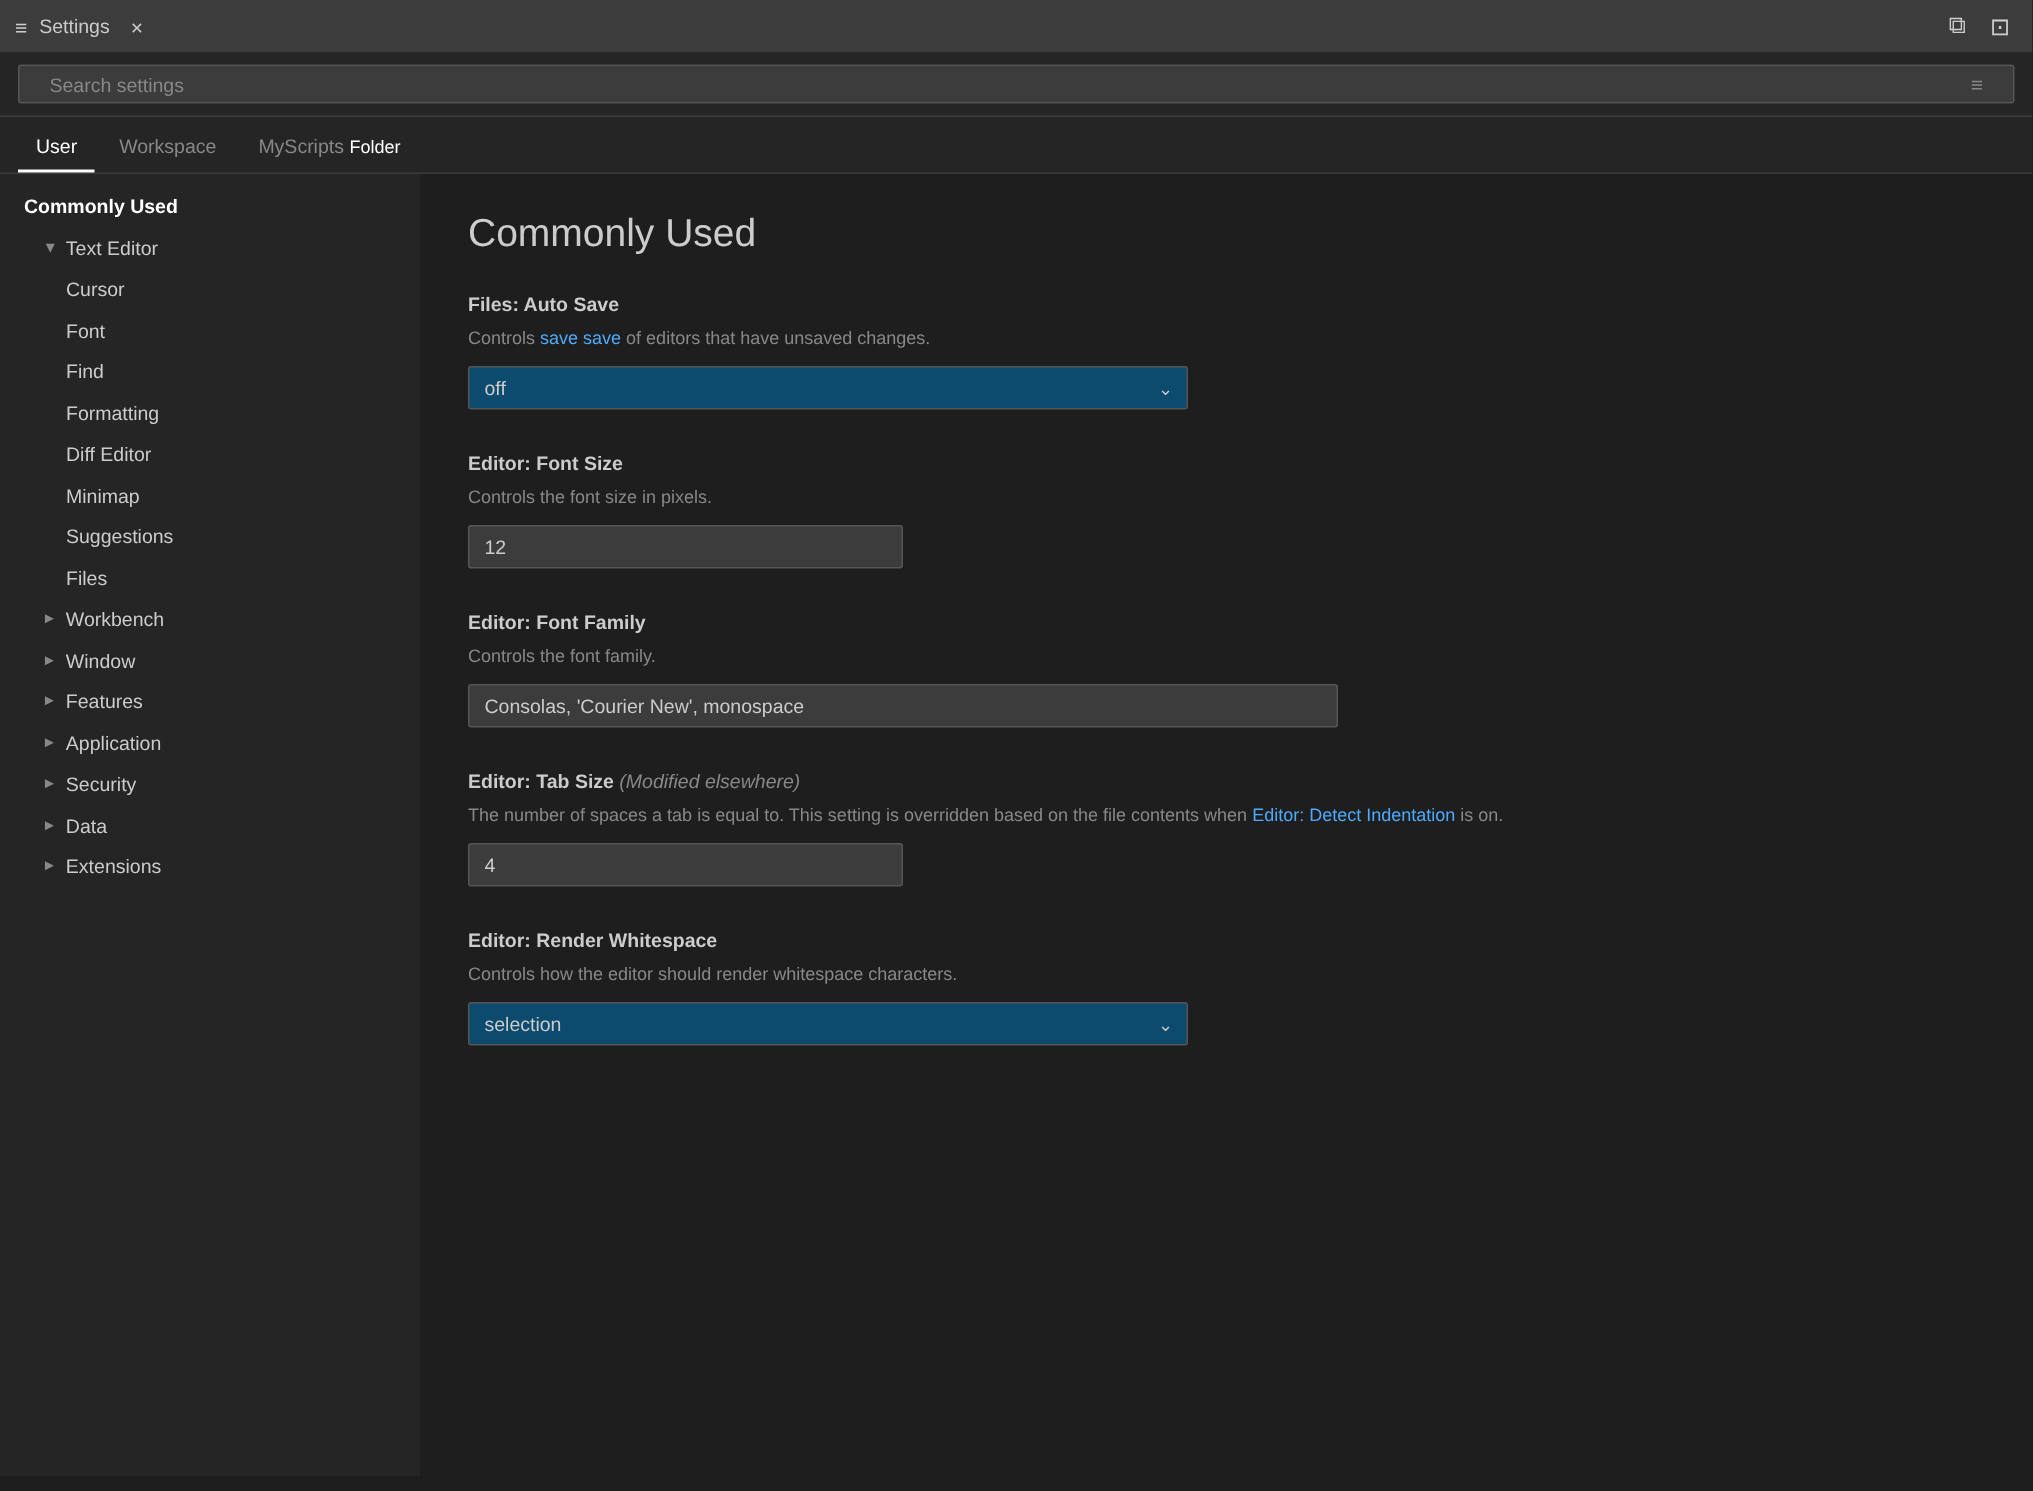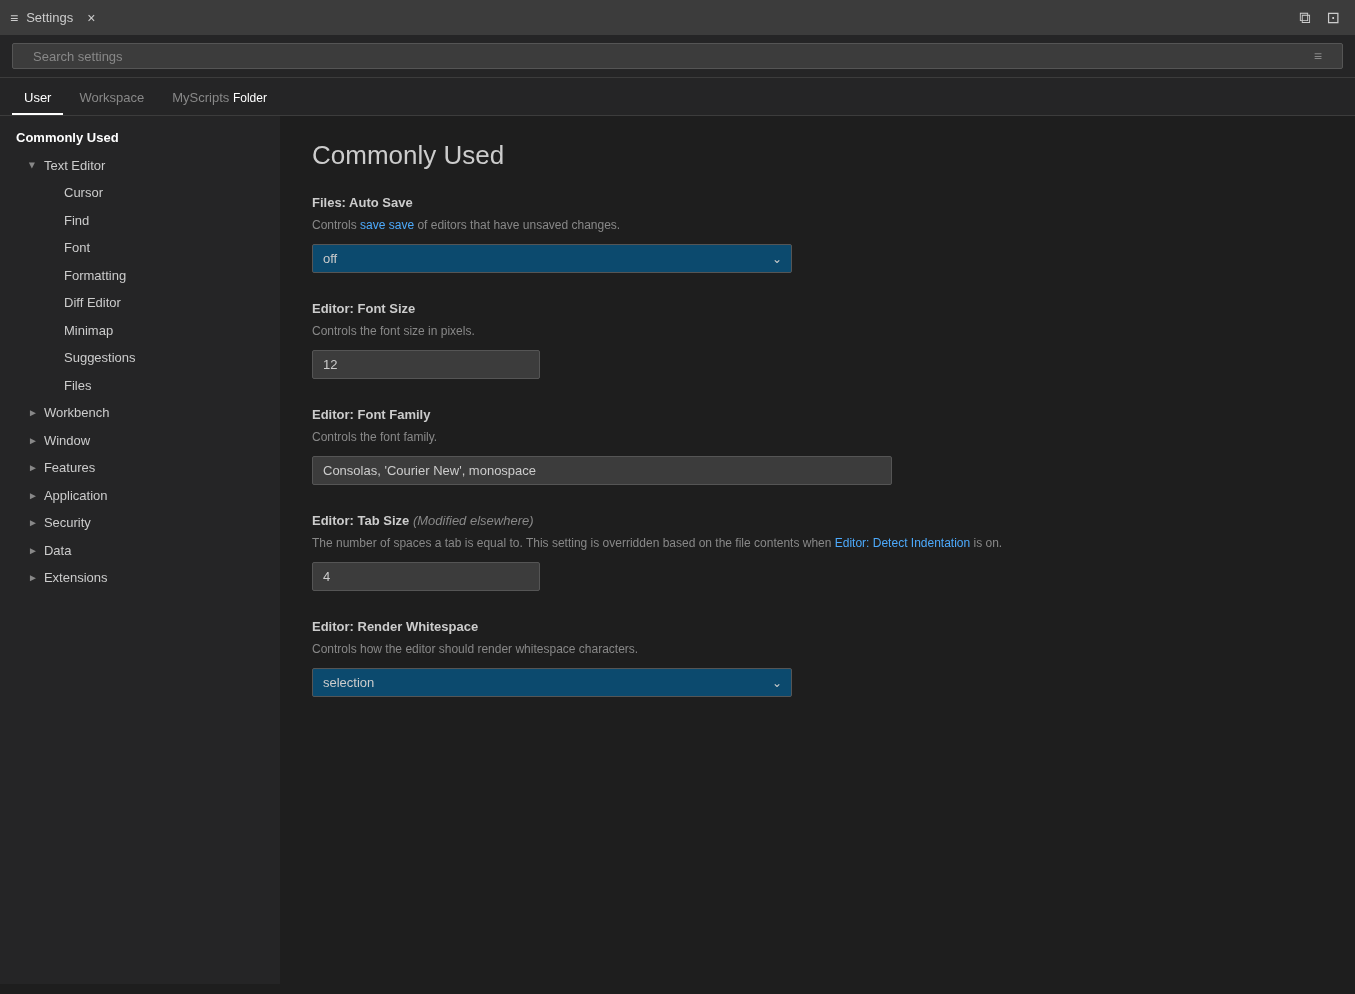--- a/index.html
+++ b/index.html
@@ -130,21 +130,21 @@
       cursor: pointer;
       display: flex;
       align-items: center;
       gap: 6px;
       color: #cccccc;
       font-size: 13px;
       line-height: 1.5;
     }
     .sidebar-item.bold { font-weight: bold; color: #ffffff; }
     .sidebar-item.sub { padding-left: 28px; }
-    .sidebar-item.sub2 { padding-left: 64px; text-align: center; }
+    .sidebar-item.sub2 { padding-left: 44px; text-align: center; }
     .chevron {
       font-size: 10px;
       color: #888;
       display: inline-block;
     }
     .chevron.expanded { transform: rotate(90deg); }
 
     
     .content {
       flex: 1;
@@ -212,21 +212,21 @@
     }
 
     
     .setting-number {
       background: #3c3c3c;
       border: 1px solid #555;
       border-radius: 2px;
       color: #cccccc;
       font-size: 13px;
       padding: 6px 10px;
-      width: 228px;
+      width: 290px;
       outline: none;
     }
 
     
     .setting-text {
       background: #3c3c3c;
       border: 1px solid #555;
       border-radius: 2px;
       color: #cccccc;
       font-size: 13px;
@@ -288,24 +288,24 @@
 
     <div class="sidebar-item sub">
       <span class="chevron expanded">►</span>
       <span>Text Editor</span>
     </div>
 
     <div class="sidebar-item sub2">
       <span>Cursor</span>
     </div>
     <div class="sidebar-item sub2">
+      <span>Font</span>
+    </div>
+    <div class="sidebar-item sub2">
       <span>Find</span>
-    </div>
-    <div class="sidebar-item sub2">
-      <span>Font</span>
     </div>
     <div class="sidebar-item sub2">
       <span>Formatting</span>
     </div>
     <div class="sidebar-item sub2">
       <span>Diff Editor</span>
     </div>
     <div class="sidebar-item sub2">
       <span>Minimap</span>
     </div>

